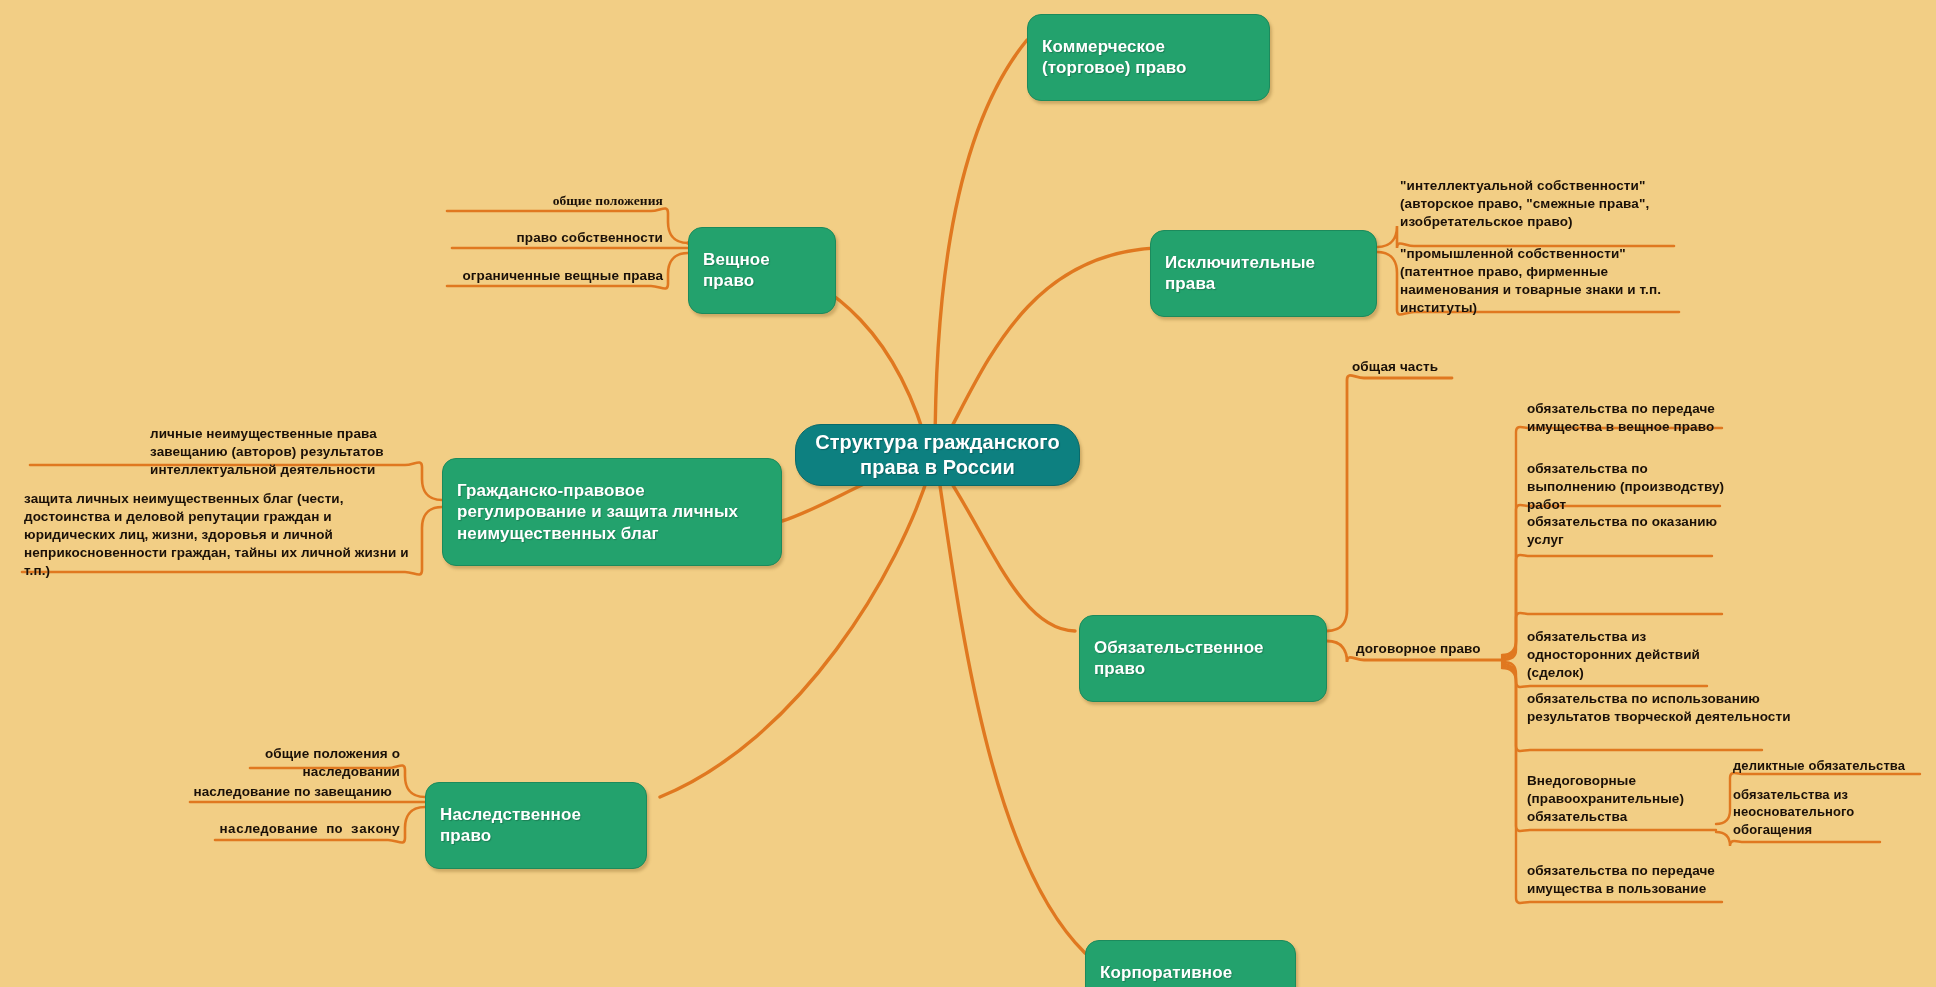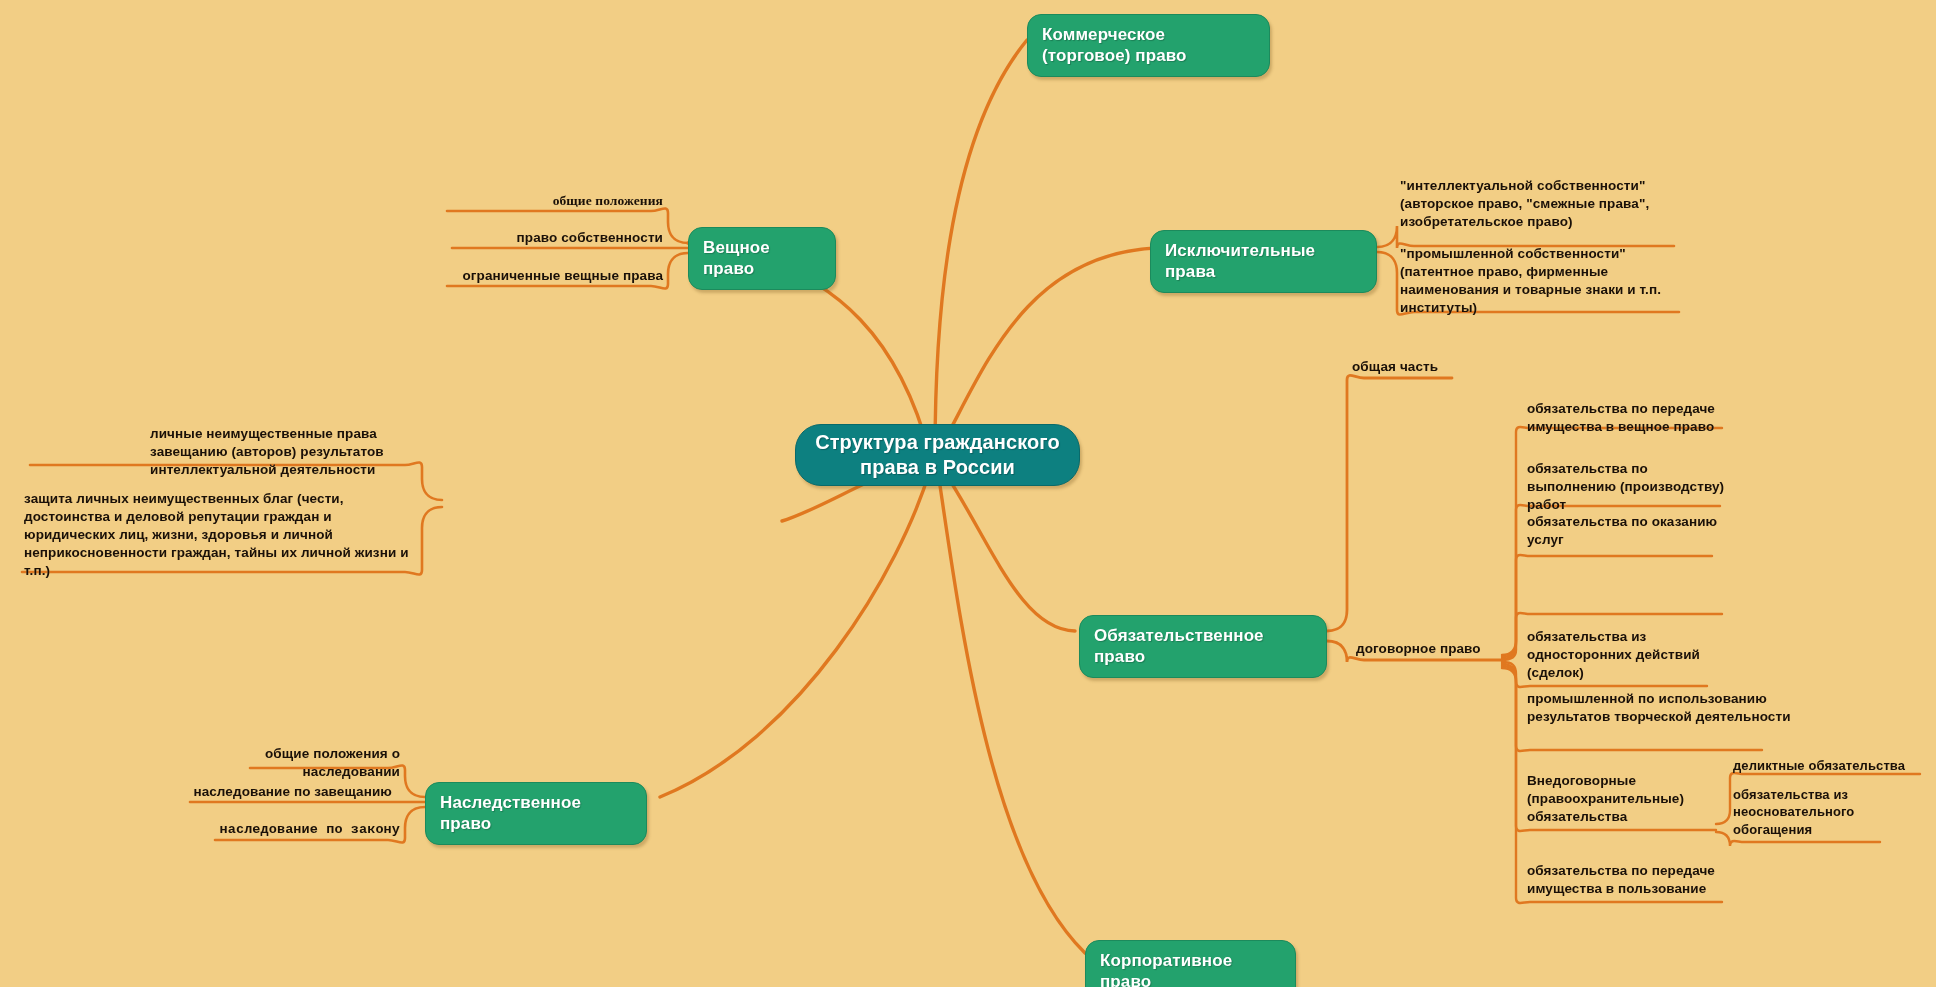--- a/index.html
+++ b/index.html
@@ -23,21 +23,21 @@
     width: 1936px;
     height: 987px;
     pointer-events: none;
   }
   
   .node {
     position: absolute;
     box-sizing: border-box;
     color: #ffffff;
     border-radius: 14px;
-    padding: 9px 14px;
+    padding: 21px 14px;
     line-height: 1.25;
     letter-spacing: 0.1px;
     box-shadow: 2px 3px 3px rgba(120, 85, 30, 0.30);
     z-index: 5;
   }
   .node.root {
     background: #0d8080;
     border: 1px solid #0a6a6a;
     border-radius: 26px;
     font-size: 20px;
@@ -131,20 +131,23 @@
   </div>
 
   <div class="node level1" style="left:688px; top:227px; width:148px;">
     <span>Вещное право</span>
   </div>
 
   <div class="node level1" style="left:1150px; top:230px; width:227px;">
     <span>Исключительные права</span>
   </div>
 
+  <div class="node level1" style="left:442px; top:458px; width:340px;">
+    <span>Гражданско-правовое регулирование и защита личных неимущественных благ</span>
+  </div>
 
   <div class="node level1" style="left:1079px; top:615px; width:248px;">
     <span>Обязательственное право</span>
   </div>
 
   <div class="node level1" style="left:425px; top:782px; width:222px;">
     <span>Наследственное право</span>
   </div>
 
   <div class="node level1" style="left:1085px; top:940px; width:211px;">
@@ -188,21 +191,21 @@
   <div class="leaf right" style="left:1527px; top:460px; width:212px;">
     <span>обязательства по выполнению (производству) работ</span>
   </div>
   <div class="leaf right" style="left:1527px; top:513px; width:212px;">
     <span>обязательства по оказанию услуг</span>
   </div>
   <div class="leaf right" style="left:1527px; top:628px; width:212px;">
     <span>обязательства из односторонних действий (сделок)</span>
   </div>
   <div class="leaf right" style="left:1527px; top:690px; width:280px;">
-    <span>промышленной по использованию результатов творческой деятельности</span>
+    <span>обязательства по использованию результатов творческой деятельности</span>
   </div>
   <div class="leaf right" style="left:1527px; top:772px; width:206px;">
     <span>Внедоговорные (правоохранительные) обязательства</span>
   </div>
   <div class="leaf right" style="left:1527px; top:862px; width:212px;">
     <span>обязательства по передаче имущества в пользование</span>
   </div>
 
   <div class="leaf right small" style="left:1733px; top:757px; width:200px;">
     <span>деликтные обязательства</span>

